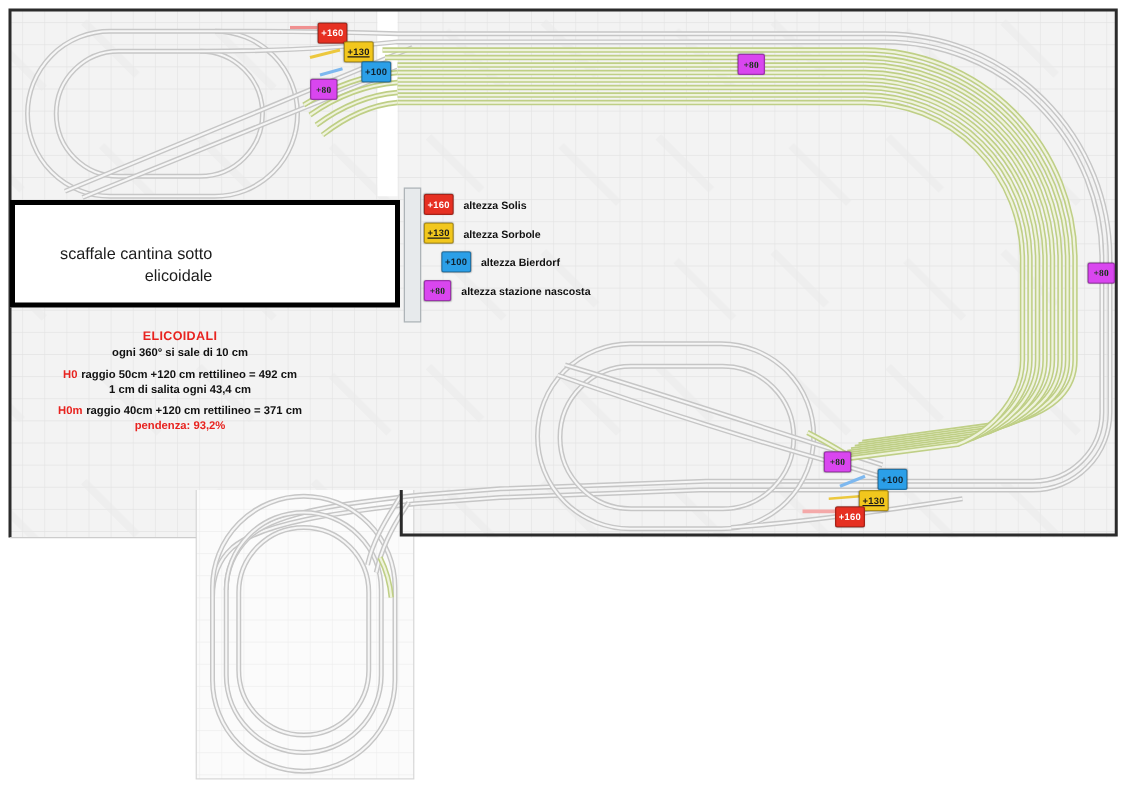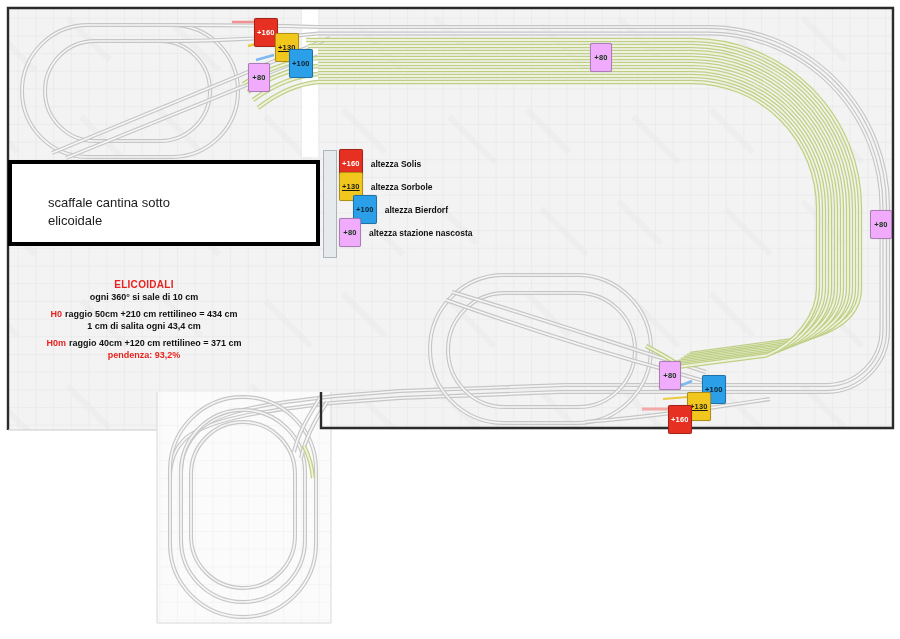--- a/index.html
+++ b/index.html
@@ -1,45 +1,45 @@
 <!DOCTYPE html>
 <html><head>
 <meta charset="utf-8">
 <style>
   html,body{margin:0;padding:0;background:#fff;}
   #stage{position:relative;width:900px;height:639px;background:#ffffff;overflow:hidden;
          font-family:"Liberation Sans", sans-serif;}
   #stage svg{position:absolute;left:0;top:0;}
 
   
-  .chip{position:absolute;height:29px;min-width:22px;padding:0 2px;border-radius:2px;
+  .chip{position:absolute;height:17px;min-width:22px;padding:0 2px;border-radius:2px;
         display:flex;align-items:center;justify-content:center;
         font-size:7.5px;font-weight:bold;letter-spacing:.2px;
         border:1px solid rgba(0,0,0,.28);box-sizing:border-box;box-shadow:0 0 1px rgba(0,0,0,.25);}
   .chip-red{background:#e63022;color:#ffffff;}
   .chip-yellow{background:#f2c71d;color:#1a1a1a;text-decoration:underline;}
   .chip-blue{background:#2b9fe8;color:#10222e;margin-left:14px;}
-  .chip-green{background:#f0abfc;color:#123312;}
+  .chip-green{background:#d946ef;color:#123312;font-family:Liberation Serif, serif;}
 
   
   .note-box{position:absolute;left:8px;top:160px;width:312px;height:86px;background:#ffffff;
-            border:4px solid #000;box-sizing:border-box;}
+            border:4px solid #000;box-sizing:border-box;text-align:right;}
   .note-box .txt{position:absolute;left:36px;top:30px;font-size:13px;line-height:18px;color:#1c1c1c;}
 
   .gray-bar{position:absolute;left:323px;top:150px;width:14px;height:108px;
             background:#e7eaec;border:1px solid #aeb4b8;box-sizing:border-box;}
 
   
   .legend{position:absolute;left:339px;top:152px;}
   .legend-row{display:flex;align-items:center;height:23px;}
   .legend-chip{position:static;margin-right:8px;}
   .legend-label{font-size:8.5px;font-weight:bold;color:#111;}
 
   
-  .helix-notes{position:absolute;left:8px;top:279px;width:272px;text-align:center;
+  .helix-notes{position:absolute;left:8px;top:264px;width:272px;text-align:center;
                font-size:9px;font-weight:bold;color:#111;line-height:12px;}
   .helix-notes .title{color:#e8231f;font-size:10px;letter-spacing:.3px;}
   .helix-notes .red{color:#e8231f;}
   .helix-notes .grp{margin-top:5px;}
   .helix-notes .lbl{margin-right:3px;}
 </style>
 </head>
 <body>
 
 <div id="stage">
@@ -172,21 +172,21 @@
     <div class="legend-row">
       <span class="chip chip-green legend-chip">+80</span>
       <span class="legend-label">altezza stazione nascosta</span>
     </div>
   </div>
 
   <div class="helix-notes">
     <div class="title">ELICOIDALI</div>
     <div>ogni 360° si sale di 10 cm</div>
     <div class="grp">
-      <div><span class="red lbl">H0</span><span>raggio 50cm +210 cm rettilineo = 434 cm</span></div>
+      <div><span class="red lbl">H0</span><span>raggio 50cm +120 cm rettilineo = 492 cm</span></div>
       <div>1 cm di salita ogni 43,4 cm</div>
     </div>
     <div class="grp">
       <div><span class="red lbl">H0m</span><span>raggio 40cm +120 cm rettilineo = 371 cm</span></div>
       <div class="red">pendenza: 93,2%</div>
     </div>
   </div>
 
   <span class="chip chip-red" style="left:254px;top:18px;">+160</span>
   <span class="chip chip-yellow" style="left:275px;top:33px;">+130</span>

